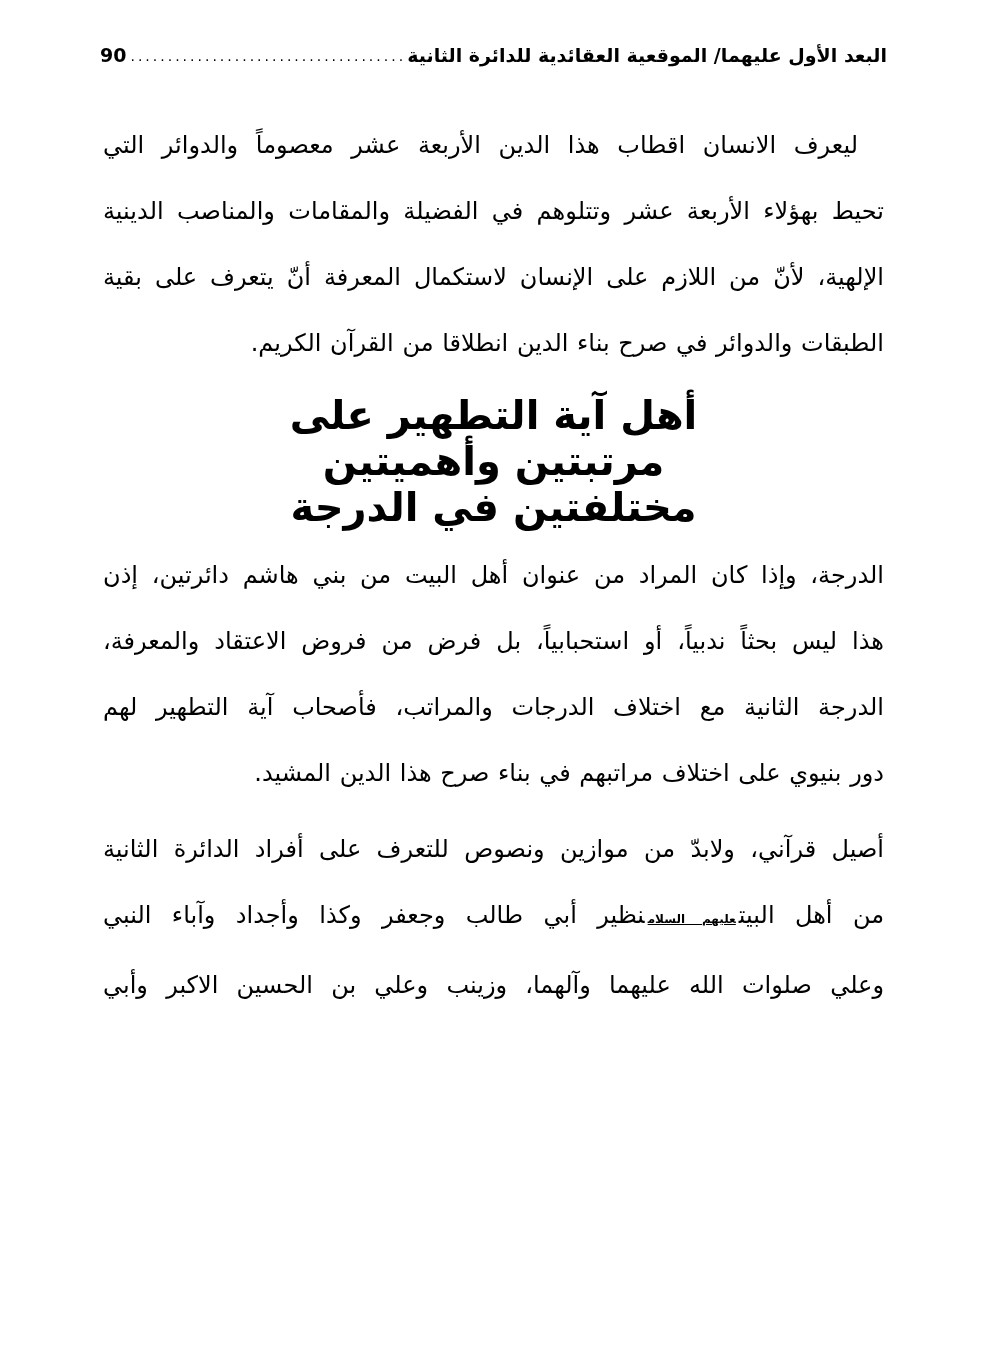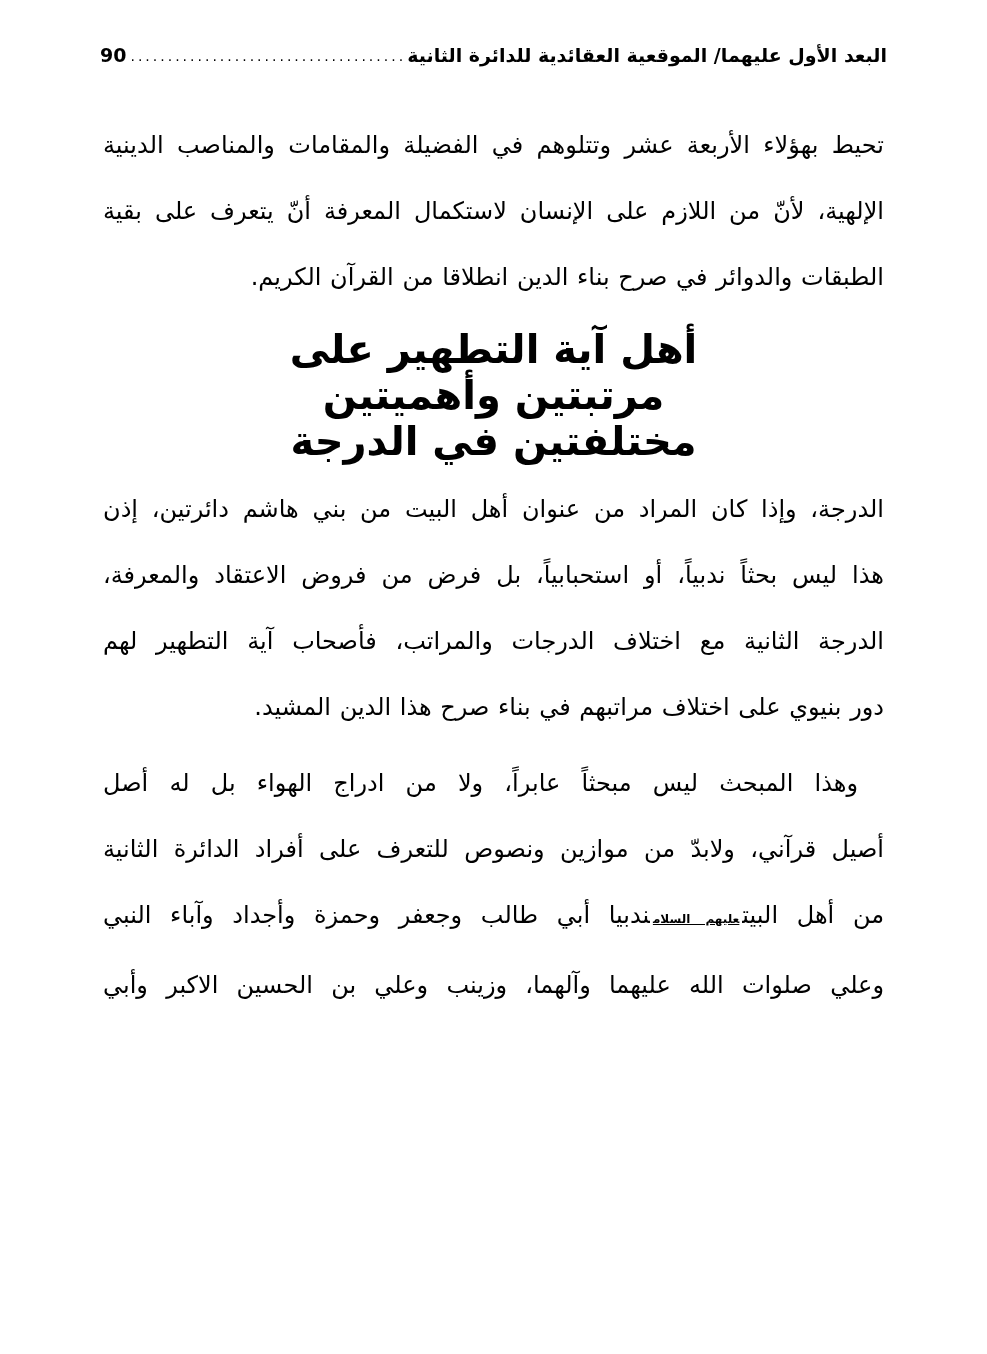--- a/index.html
+++ b/index.html
@@ -97,41 +97,41 @@
 
   <header class="running-head">
     <span class="head-title">البعد الأول عليهما/ الموقعية العقائدية للدائرة الثانية</span>
     <span class="dot-leader">..........................................................................................</span>
     <span class="page-number">90</span>
   </header>
 
   <main class="text-block">
 
     <div class="para para-1">
+      <div class="line indent">ليعرف الانسان اقطاب هذا الدين الأربعة عشر معصوماً والدوائر التي</div>
       <div class="line">تحيط بهؤلاء الأربعة عشر وتتلوهم في الفضيلة والمقامات والمناصب الدينية</div>
       <div class="line">الإلهية، لأنّ من اللازم على الإنسان لاستكمال المعرفة أنّ يتعرف على بقية</div>
       <div class="line last">الطبقات والدوائر في صرح بناء الدين انطلاقا من القرآن الكريم.</div>
     </div>
 
     <div class="heading">
       <div class="hline">أهل آية التطهير على</div>
       <div class="hline">مرتبتين وأهميتين</div>
       <div class="hline">مختلفتين في الدرجة</div>
     </div>
 
     <div class="para para-2">
       <div class="line">الدرجة، وإذا كان المراد من عنوان أهل البيت من بني هاشم دائرتين، إذن</div>
       <div class="line">هذا ليس بحثاً ندبياً، أو استحبابياً، بل فرض من فروض الاعتقاد والمعرفة،</div>
       <div class="line">الدرجة الثانية مع اختلاف الدرجات والمراتب، فأصحاب آية التطهير لهم</div>
       <div class="line last">دور بنيوي على اختلاف مراتبهم في بناء صرح هذا الدين المشيد.</div>
     </div>
 
     <div class="para para-3">
-      <div class="line indent">وهذا المبحث ليس مبحثاً عابراً، ولا من ادراج الهواء بل له أصل</div>
       <div class="line">أصيل قرآني، ولابدّ من موازين ونصوص للتعرف على أفراد الدائرة الثانية</div>
       <div class="line">
-        <span>من أهل البيت</span><span class="honorific">عليهم السلام</span><span>ندبيا أبي طالب وجعفر وحمزة وأجداد وآباء النبي</span>
+        <span>من أهل البيت</span><span class="honorific">عليهم السلام</span><span>نظير أبي طالب وجعفر وكذا وأجداد وآباء النبي</span>
       </div>
       <div class="line">وعلي صلوات الله عليهما وآلهما، وزينب وعلي بن الحسين الاكبر وأبي</div>
     </div>
 
   </main>
 </div>
 
 </body></html>

